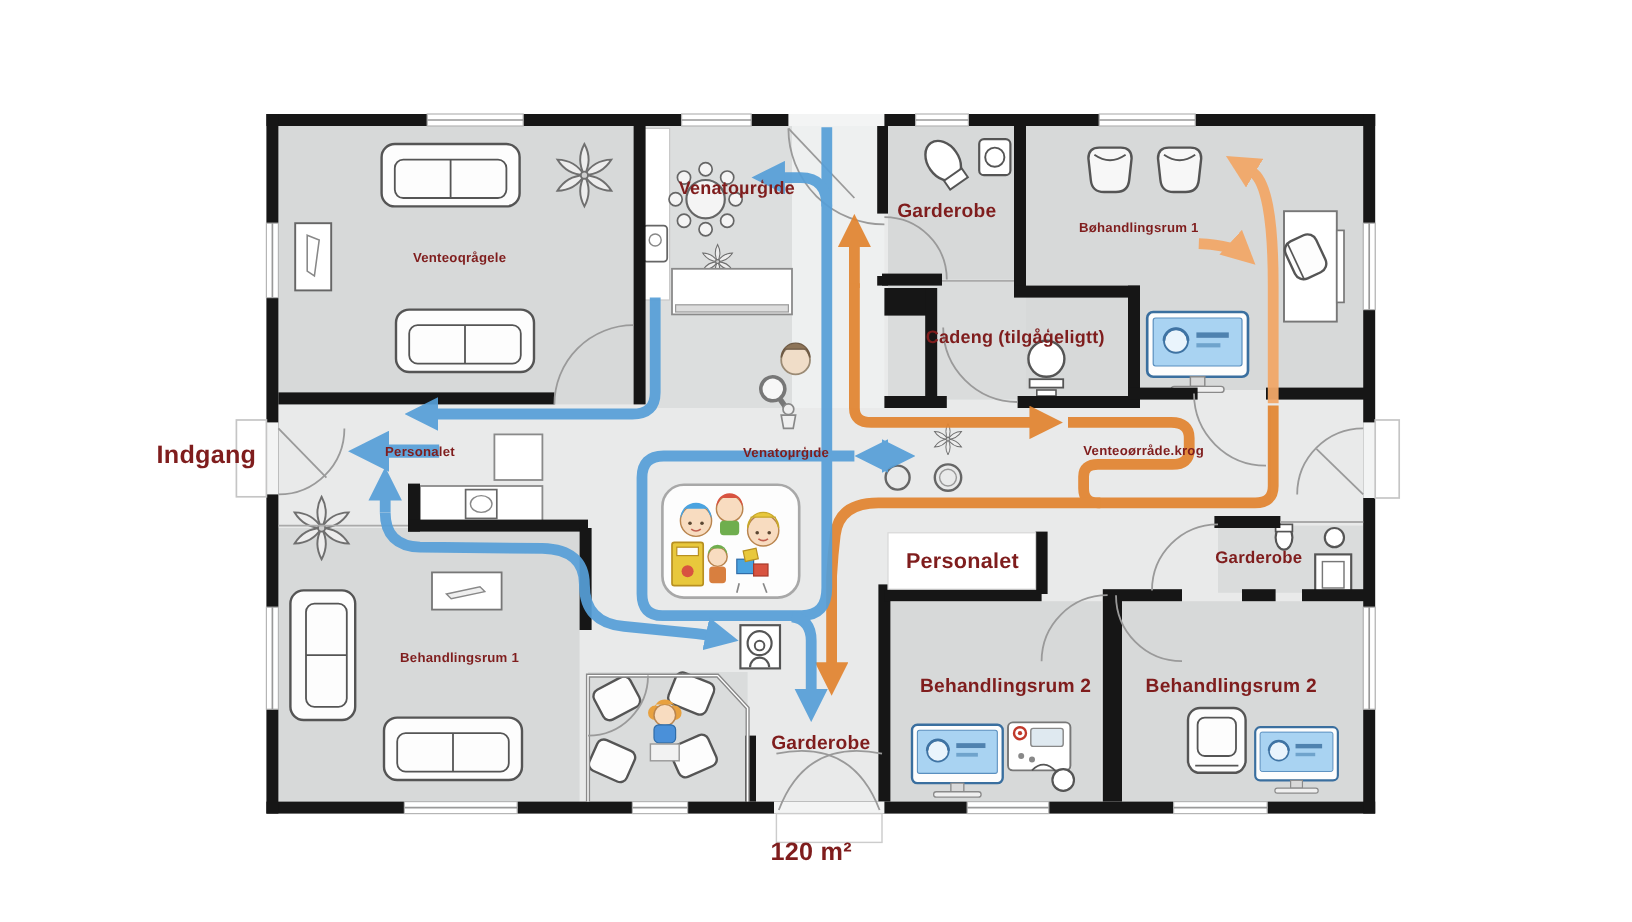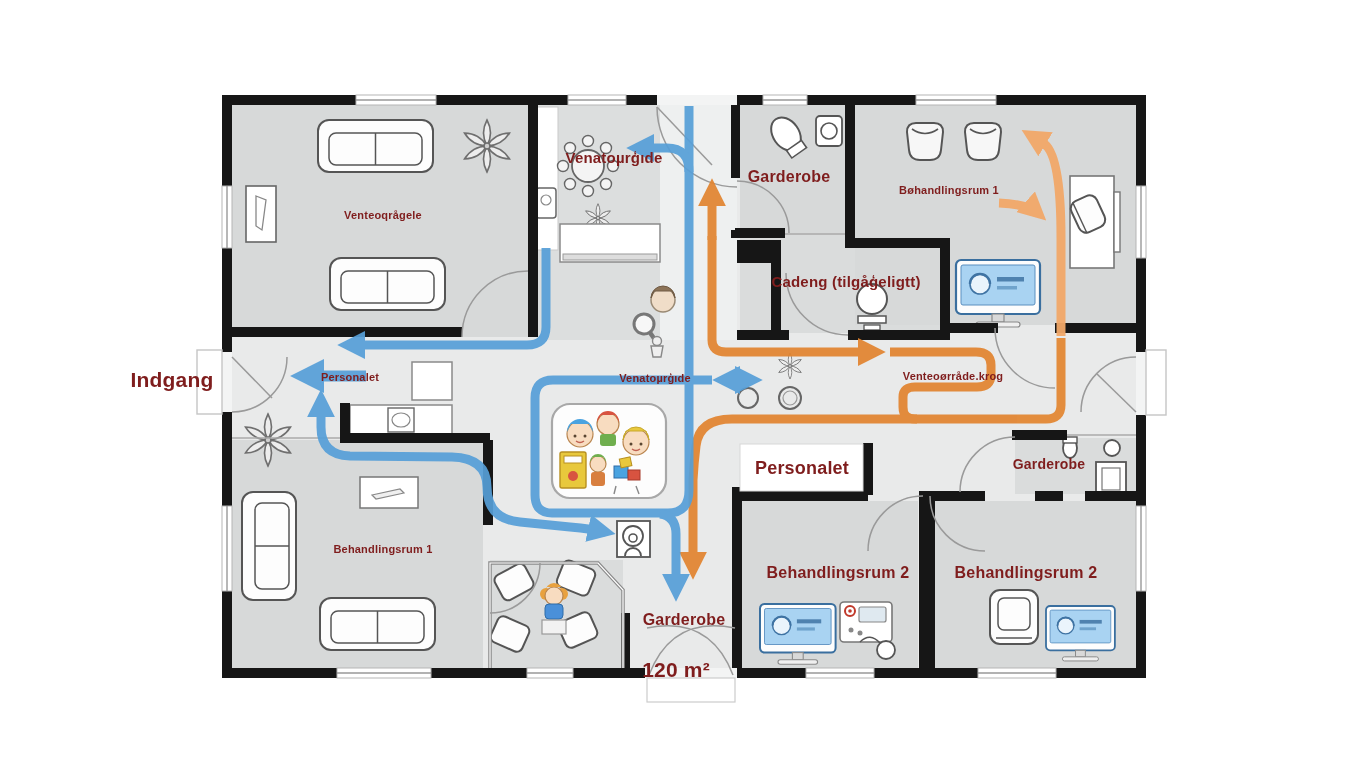--- a/index.html
+++ b/index.html
@@ -405,15 +405,15 @@
 <div class="lbl f17" style="left:655px;top:378px">Venatoµrģıde</div>
 <div class="lbl f17" style="left:953px;top:376px">Venteoørråde.krog</div>
 <div class="lbl f18" style="left:802px;top:468px">Personalet</div>
 <div class="lbl f14" style="left:1049px;top:464px">Garderobe</div>
 <div class="lbl f17" style="left:383px;top:549px">Behandlingsrum 1</div>
 <div class="lbl f16" style="left:684px;top:620px">Garderobe</div>
 <div class="lbl f16" style="left:838px;top:573px">Behandlingsrum 2</div>
 <div class="lbl f16" style="left:1026px;top:573px">Behandlingsrum 2</div>
 
 <div class="lbl f21" style="left:172px;top:380px">Indgang</div>
-<div class="lbl f21" style="left:676px;top:670px">120 m²</div>
+<div class="lbl f21" style="left:676px;top:711px">120 m²</div>
 
 </div>
 
 </body></html>

